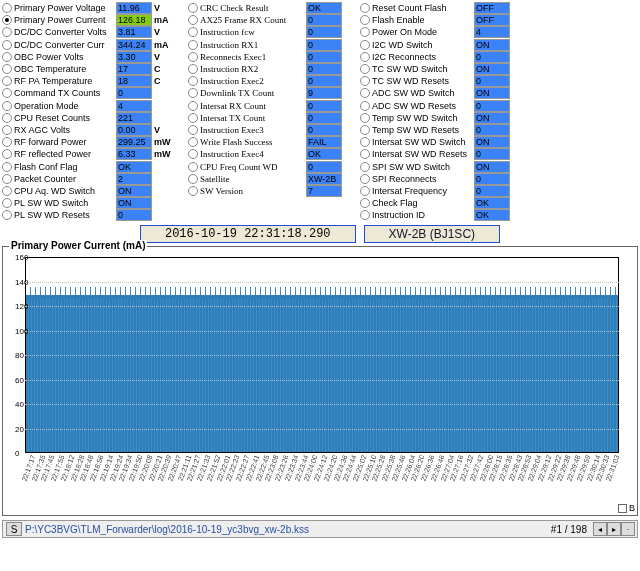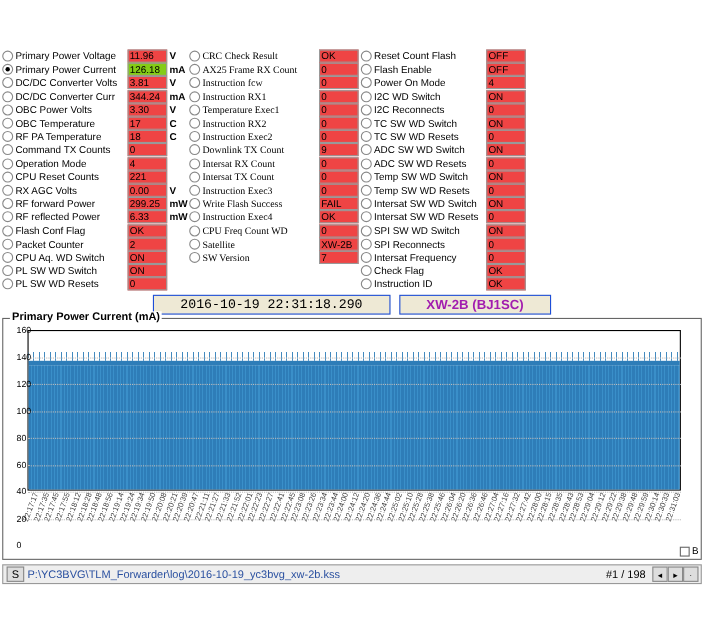--- a/index.html
+++ b/index.html
@@ -7,23 +7,22 @@
     margin: 0;
     font-family: Arial, sans-serif;
     font-size: 9px;
     background: #fff;
     width: 640px;
     height: 571px;
     overflow: hidden;
   }
   .top-panel {
     display: flex;
-    gap: 2px;
+    gap: 18px;
     padding: 2px;
-    margin-top: 43px;
   }
   .col {
     display: flex;
     flex-direction: column;
     gap: 0;
   }
   .row {
     display: flex;
     align-items: center;
     height: 12.2px;
@@ -43,42 +42,42 @@
   .radio.sel::after {
     content:"";
     width:4px;height:4px;border-radius:50%;background:#000;
   }
   .label { width: 102px; overflow:hidden; }
   .label2 { width: 106px; overflow:hidden;font-family:Liberation Serif, serif; }
   .label3 { width: 102px; overflow:hidden; }
   .val {
     width: 36px;
     border: 1px solid #999;
-    background: #ef4444;
+    background: #3b82f6;
     padding: 0 1px;
     height: 12px;
     line-height: 11px;
     font-size:9px;
   }
   .val.hl { background: #84cc16; }
   .unit { width: 18px; padding-left:2px; font-weight:bold; }
   .ts-row { display:flex; gap:8px; justify-content:center; margin:2px 0 3px 0;}
   .ts-box {
     background:#eee9d5;
     border:1px solid #1d4ed8;
     padding:1px 24px;
     font-size:12px;
     font-family: "Courier New", monospace;
   }
-  .ts-box.purple { color:#a21caf; font-family: Arial; font-weight:bold;}
+  .ts-box.purple { color:#0f172a; font-family: Arial; font-weight:normal;}
   .chart-area {
     border:1px solid #666;
     margin:0 2px;
     position:relative;
-    height:220px;
+    height:270px;
   }
   .chart-title {
     position:absolute;
     top:-7px; left:6px;
     background:#fff;
     padding:0 2px;
     font-size:10px;
     font-weight:bold;
   }
   .plot {
@@ -277,21 +276,21 @@
         <span class="label2">Instruction fcw</span>
         <span class="val">0</span>
       </div>
       <div class="row">
         <span class="radio"></span>
         <span class="label2">Instruction RX1</span>
         <span class="val">0</span>
       </div>
       <div class="row">
         <span class="radio"></span>
-        <span class="label2">Temperature Exec1</span>
+        <span class="label2">Reconnects Exec1</span>
         <span class="val">0</span>
       </div>
       <div class="row">
         <span class="radio"></span>
         <span class="label2">Instruction RX2</span>
         <span class="val">0</span>
       </div>
       <div class="row">
         <span class="radio"></span>
         <span class="label2">Instruction Exec2</span>

